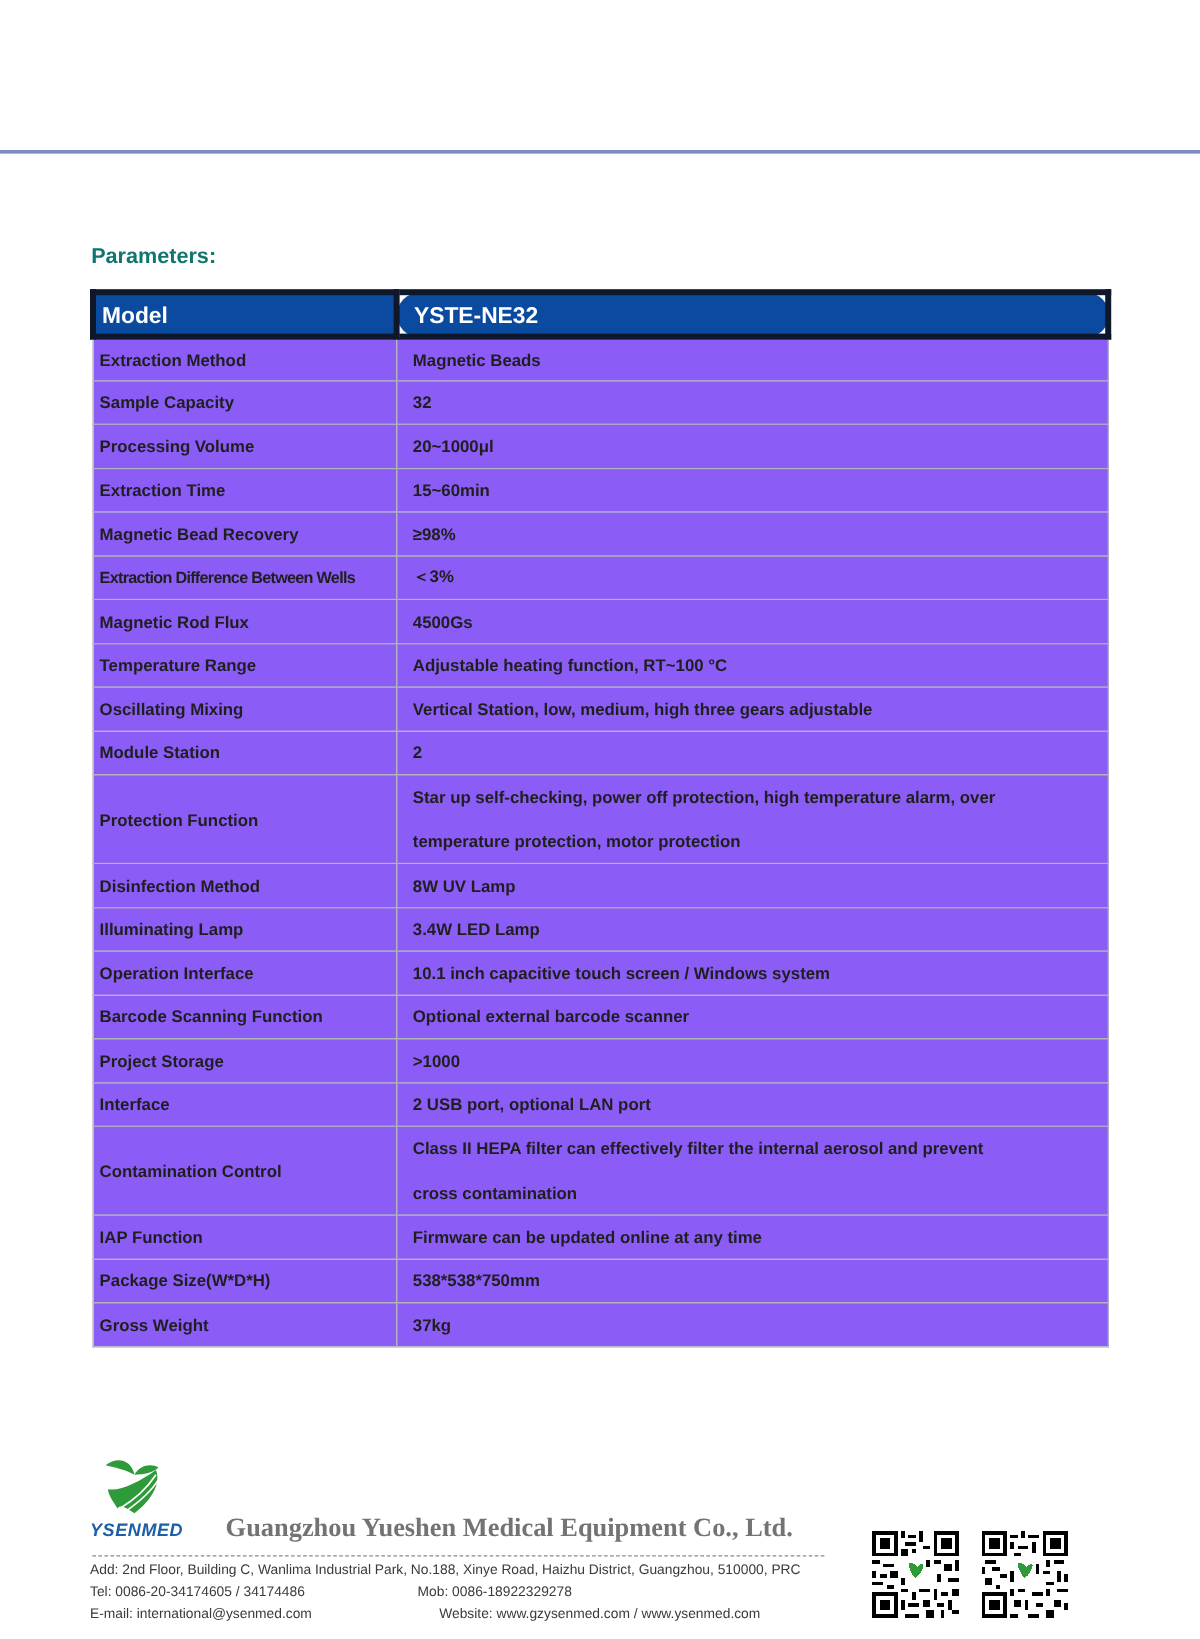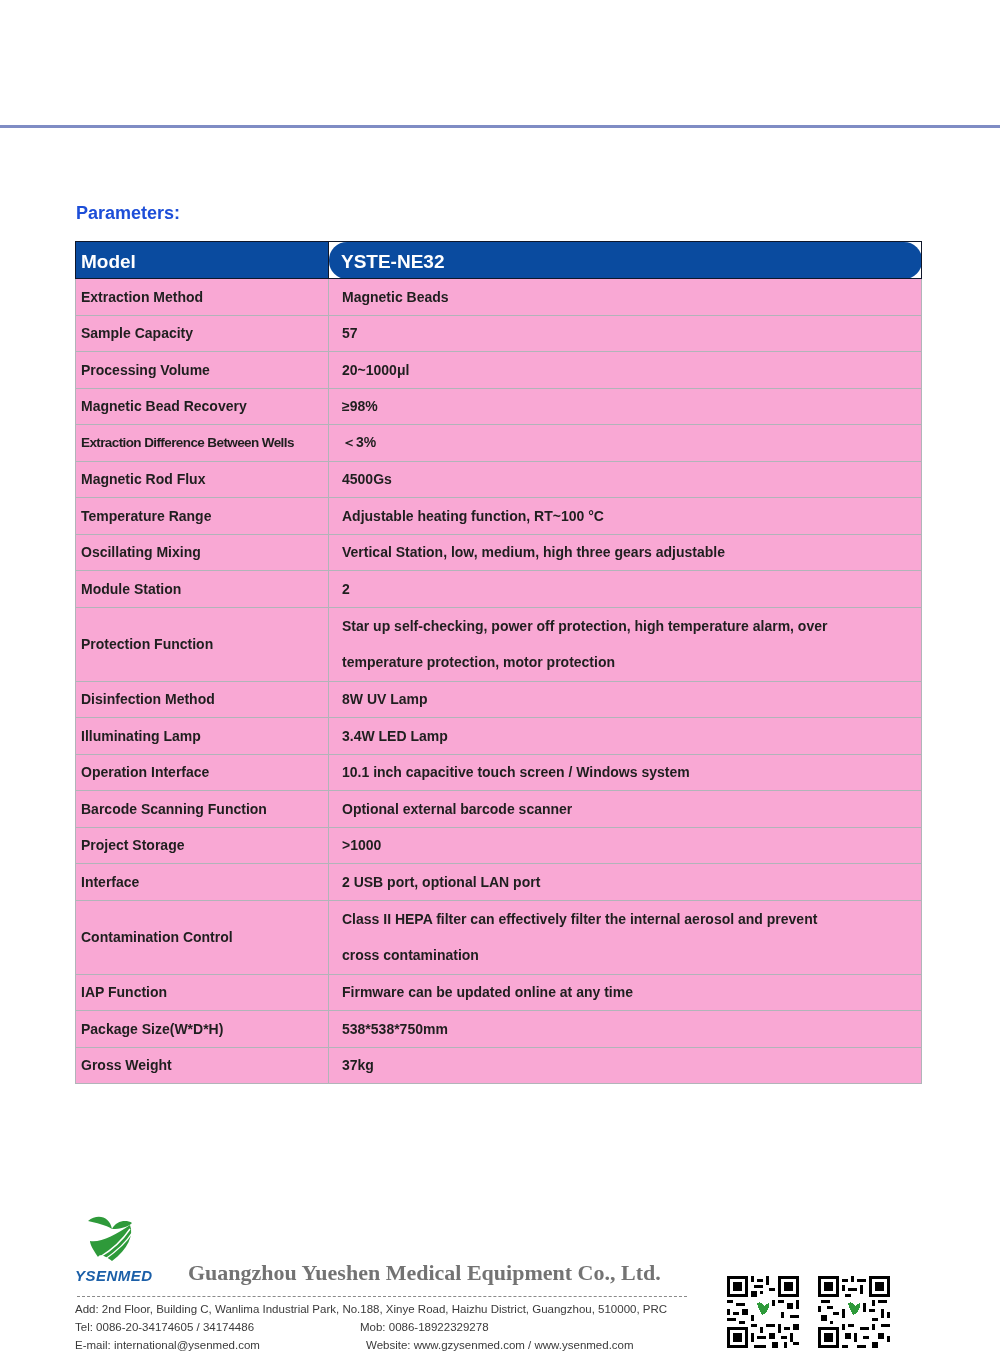--- a/index.html
+++ b/index.html
@@ -3,37 +3,37 @@
   <meta charset="utf-8">
   <style>
     * { margin: 0; padding: 0; box-sizing: border-box; }
     html, body { width: 1000px; height: 1366px; background: #ffffff; overflow: hidden; }
     body { position: relative; font-family: "Liberation Sans", sans-serif; color: #1a1a1a; }
 
     .top-rule { position: absolute; left: 0; top: 125px; width: 1000px; height: 3px; background: #7f8cc4; }
 
     .section-title {
       position: absolute; left: 76px; top: 203px;
-      font-size: 18px; font-weight: bold; color: #1d4ed8;
+      font-size: 18px; font-weight: bold; color: #0f766e;
     }
 
     .spec-table {
       position: absolute; left: 75px; top: 241px; width: 846px;
       border-collapse: collapse; table-layout: fixed;
     }
     .spec-table col.c1 { width: 253px; }
     .spec-table col.c2 { width: 593px; }
     .spec-table th {
       background: #0a4b9f; color: #ffffff; text-align: left;
       font-size: 19px; font-weight: bold; height: 37px;
-      padding: 4px 0 0 5px; border: 1px solid #0f172a;
+      padding: 4px 0 0 5px; border: 5px solid #0f172a;
     }
     .spec-table th.val { padding-left: 12px; border-radius: 18px; }
     .spec-table td {
-      background: #f9a8d4; border: 1.5px solid #b1b4b9;
+      background: #8b5cf6; border: 1.5px solid #b1b4b9;
       font-size: 14px; font-weight: bold; color: #1f1f1f;
       height: 36.5px; padding: 0 0 0 5px; vertical-align: middle;
     }
     .spec-table td.val { padding-left: 13px; }
     .spec-table td.val.multi { line-height: 36.5px; padding-top: 0; }
     .spec-table td.narrow { letter-spacing: -0.6px; font-size: 13.5px; }
 
     .footer { position: absolute; left: 0; top: 1205px; width: 884px; height: 161px; }
     .logo { position: absolute; left: 76px; top: 8px; width: 90px; height: 75px; }
     .logo svg { display: block; }
@@ -73,25 +73,29 @@
       <th class="val">YSTE-NE32</th>
     </tr>
   </thead>
   <tbody>
     <tr>
         <td>Extraction Method</td>
         <td class="val">Magnetic Beads</td>
       </tr>
     <tr>
         <td>Sample Capacity</td>
-        <td class="val">57</td>
+        <td class="val">32</td>
       </tr>
     <tr>
         <td>Processing Volume</td>
         <td class="val">20~1000μl</td>
+      </tr>
+    <tr>
+        <td>Extraction Time</td>
+        <td class="val">15~60min</td>
       </tr>
     <tr>
         <td>Magnetic Bead Recovery</td>
         <td class="val">≥98%</td>
       </tr>
     <tr>
         <td class="narrow">Extraction Difference Between Wells</td>
         <td class="val">＜3%</td>
       </tr>
     <tr>
@@ -172,21 +176,21 @@
       <path d="M24 44 C34 38, 46 28, 54 16" stroke="#ffffff" stroke-width="1.4" fill="none"></path>
       <path d="M28 47 C38 40, 50 30, 56 20" stroke="#ffffff" stroke-width="1.4" fill="none"></path>
     </svg>
   </div>
   <div class="brand">YSENMED</div>
   <div class="company">Guangzhou Yueshen Medical Equipment Co., Ltd.</div>
   <div class="dash-line"></div>
 
   <div class="addr" style="top:98px;">Add: 2nd Floor, Building C, Wanlima Industrial Park, No.188, Xinye Road, Haizhu District, Guangzhou, 510000, PRC</div>
   <div class="addr" style="top:116px;text-align:right;">Tel: 0086-20-34174605 / 34174486</div>
-  <div class="addr" style="top:116px; left:360px;">Mob: 0086-18922329278</div>
+  <div class="addr" style="top:116px; left:348px;">Mob: 0086-18922329278</div>
   <div class="addr" style="top:134px;">E-mail: international@ysenmed.com</div>
   <div class="addr" style="top:134px; left:366px;">Website: www.gzysenmed.com / www.ysenmed.com</div>
 
   <div class="qr" style="left:724px;">
     <svg width="78" height="78" viewBox="0 0 26 26" shape-rendering="crispEdges">
       <rect width="26" height="26" fill="#fff"></rect>
       <rect x="1" y="1" width="7" height="7" fill="#000"></rect>
         <rect x="2" y="2" width="5" height="5" fill="#fff"></rect>
         <rect x="3" y="3" width="3" height="3" fill="#000"></rect>
       <rect x="18" y="1" width="7" height="7" fill="#000"></rect>

